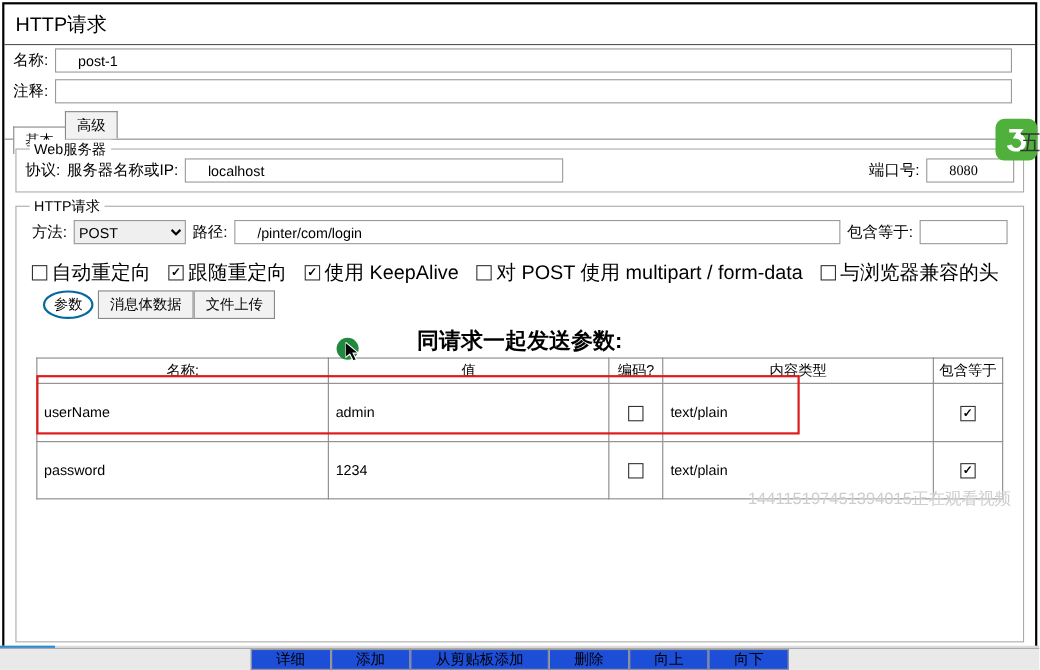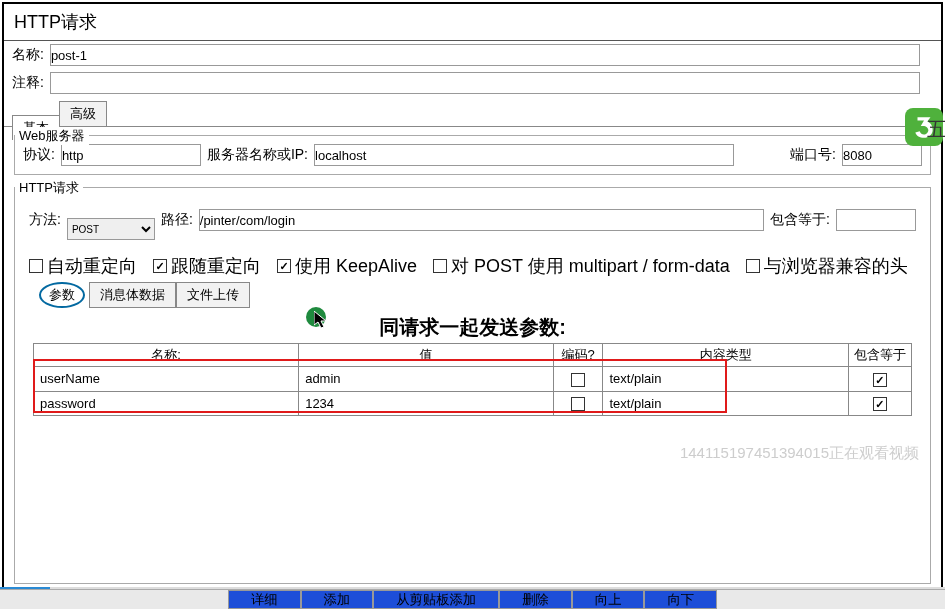--- a/index.html
+++ b/index.html
@@ -1,50 +1,50 @@
 <!DOCTYPE html>
 <html><head>
 <meta charset="utf-8">
 <style>
 * { box-sizing: border-box; margin: 0; padding: 0; }
 body { font-family: "Microsoft YaHei", SimSun, sans-serif; font-size: 13px; background: #fff; width: 945px; height: 609px; overflow: hidden; position: relative; }
 .window { border: 2px solid #000; height: 588px; margin: 2px; background: #fff; display: flex; flex-direction: column; }
 .title { font-size: 18px; font-weight: normal; padding: 6px 10px; border-bottom: 1px solid #555; }
 .field-row { display: flex; align-items: center; padding: 3px 8px; gap: 6px; }
 .field-label { font-size: 14px; white-space: nowrap; }
-.text-input { border: 1px solid #999; height: 22px; padding: 2px 0; font-size: 13px; font-family: inherit; }
+.text-input { border: 1px solid #999; height: 22px; padding: 2px 20px; font-size: 13px; font-family: inherit; }
 .name-input { flex: 1; max-width: 870px; }
 .remarks-input { flex: 1; max-width: 870px; border: 1px solid #999; }
 .tabs { display: flex; border-bottom: 1px solid #888; margin-top: 4px; padding-left: 8px; align-items: flex-end; }
 .tab { border: 1px solid #888; border-bottom: none; padding: 3px 10px; font-size: 13px; background: #f2f2f2; margin-right: -1px; cursor: pointer; }
 .tab.active { background: #fff; position: relative; top: 14px; }
 .badge { position: absolute; right: 2px; top: 108px; width: 38px; height: 38px; background: #4fb13c; border-radius: 8px; color: #fff; font-size: 22px; font-weight: bold; display: flex; align-items: center; justify-content: center; }
 .badge svg { width: 26px; height: 26px; }
 .groupbox { border: 1px solid #aaa; margin: 8px 10px 4px 10px; padding: 8px; position: relative; }
-.group-legend { position: absolute; top: -9px; left: 0; background: #fff; padding: 0 4px; font-size: 13px; }
+.group-legend { position: absolute; top: -9px; left: 12px; background: #fff; padding: 0 4px; font-size: 13px; }
 .inline-row { display: flex; align-items: center; gap: 6px; flex-wrap: wrap; }
 .proto-input { width: 140px; }
-.server-input { width: 420px; }
-.port-input { width: 80px; }
-.method-select { width: 88px; height: 22px; border: 1px solid #999; font-size: 10px; margin-top: 18px; }
+.server-input { width: 344px; }
+.port-input { width: 80px; font-family: Liberation Serif, serif; }
+.method-select { width: 102px; height: 22px; border: 1px solid #999; font-size: 13px; }
 .path-input { flex: 1; width: 560px; }
 .encoding-input { width: 80px; }
 .checkbox-row { display: flex; gap: 16px; align-items: center; margin-top: 10px; padding-left: 6px; }
 .cb-item { display: flex; align-items: center; gap: 4px; font-size: 18px; }
 .cb-box { width: 14px; height: 14px; border: 1.5px solid #333; display: inline-flex; align-items: center; justify-content: center; font-size: 11px; line-height: 1; }
 .cb-box.checked::after { content: "✓"; color: #000; font-weight: bold; }
 .sub-tabs { display: flex; margin: 4px 0 0 16px; align-items: center; }
 .sub-tab { border: 1px solid #888; padding: 3px 10px; font-size: 13px; background: #f2f2f2; cursor: pointer; margin-right: 0px; }
 .params-circle { border: 2px solid #0369a1; border-radius: 50%; padding: 2px 8px; background: #fff; margin-right: 4px; }
 .send-label { text-align: center; font-size: 20px; margin-top: 6px; font-weight: bold; }
 .params-area { margin: 2px 10px; position: relative; }
 .params-border { border: 2.5px solid #e01a1a; position: absolute; top: 16px; left: 0; width: 694px; height: 54px; pointer-events: none; }
 .params-table { width: 100%; border-collapse: collapse; font-size: 13px; }
 .params-table th { border: 1px solid #888; padding: 2px 4px; font-weight: normal; background: #fff; font-size: 13px; }
-.params-table td { border: 1px solid #888; padding: 4px 6px; height: 20px; background: #fff; }
+.params-table td { border: 1px solid #888; padding: 18px 6px; height: 20px; background: #fff; }
 .col-name { width: 270px; }
 .col-value { width: 260px; }
 .col-encode { width: 50px; text-align: center; }
 .col-content { width: 250px; }
 .col-include { width: 64px; text-align: center; }
 .tbl-cb { width: 14px; height: 14px; border: 1.5px solid #333; display: inline-block; vertical-align: middle; }
 .tbl-cb.checked::after { content: "✓"; color: #000; font-weight: bold; font-size: 11px; display: block; text-align: center; line-height: 12px; }
 .watermark { position: absolute; bottom: 146px; right: 26px; color: rgba(200,200,200,0.9); font-size: 15px; pointer-events: none; text-shadow: 0 0 2px #fff; }
 .cursor-dot { position: absolute; top: 307px; left: 306px; width: 20px; height: 20px; background: #1f8a3e; border-radius: 50%; pointer-events: none; }
 .cursor-arrow { position: absolute; top: 311px; left: 314px; pointer-events: none; }
@@ -71,21 +71,20 @@
 
   <div class="tabs">
     <div class="tab active">基本</div>
     <div class="tab">高级</div>
   </div>
 
   <div class="groupbox">
     <div class="group-legend">Web服务器</div>
     <div class="inline-row">
       <span class="field-label">协议:</span>
-      <input class="text-input proto-input" value="http" style="">
       <span class="field-label">服务器名称或IP:</span>
       <input class="text-input server-input" value="localhost" style="">
       <div class="spacer-flex"></div>
       <span class="field-label">端口号:</span>
       <input class="text-input port-input" value="8080" style="">
     </div>
   </div>
 
   <div class="groupbox" style="flex:1; display:flex; flex-direction:column;">
     <div class="group-legend">HTTP请求</div>

